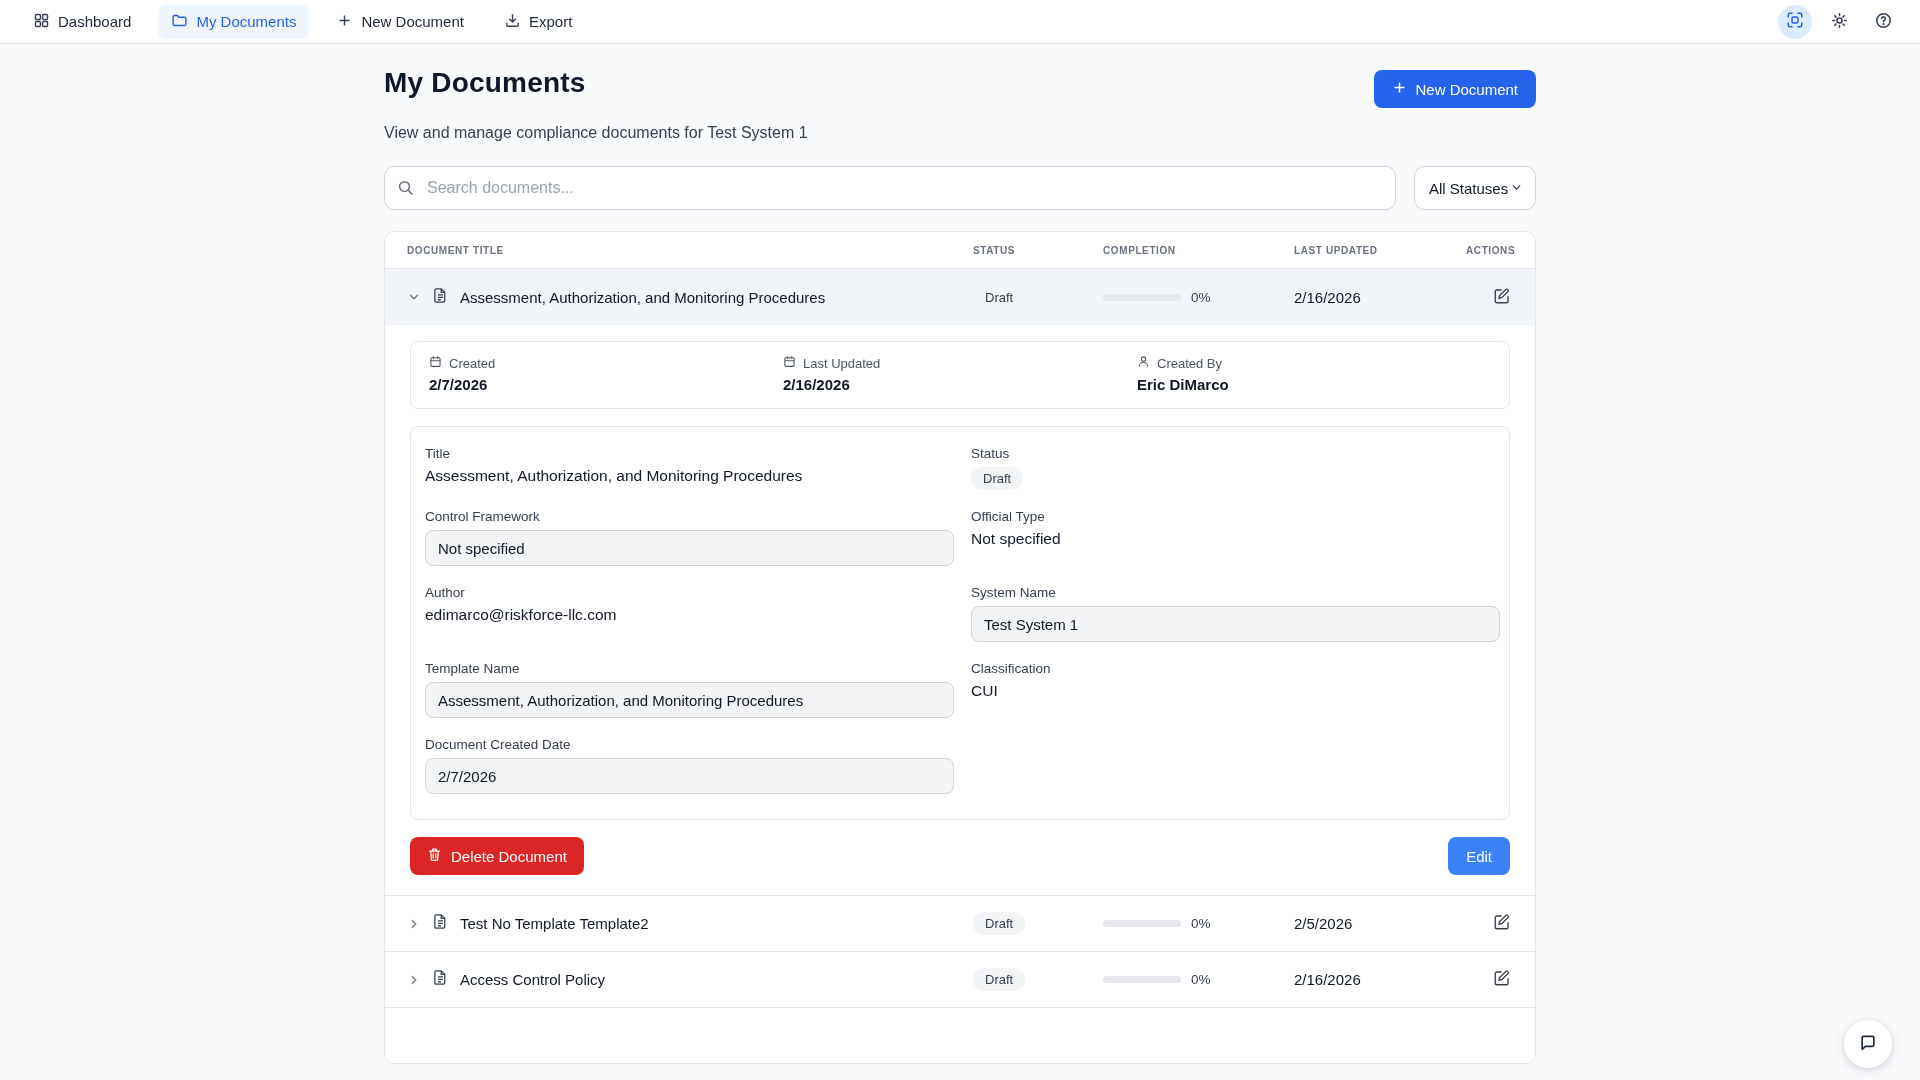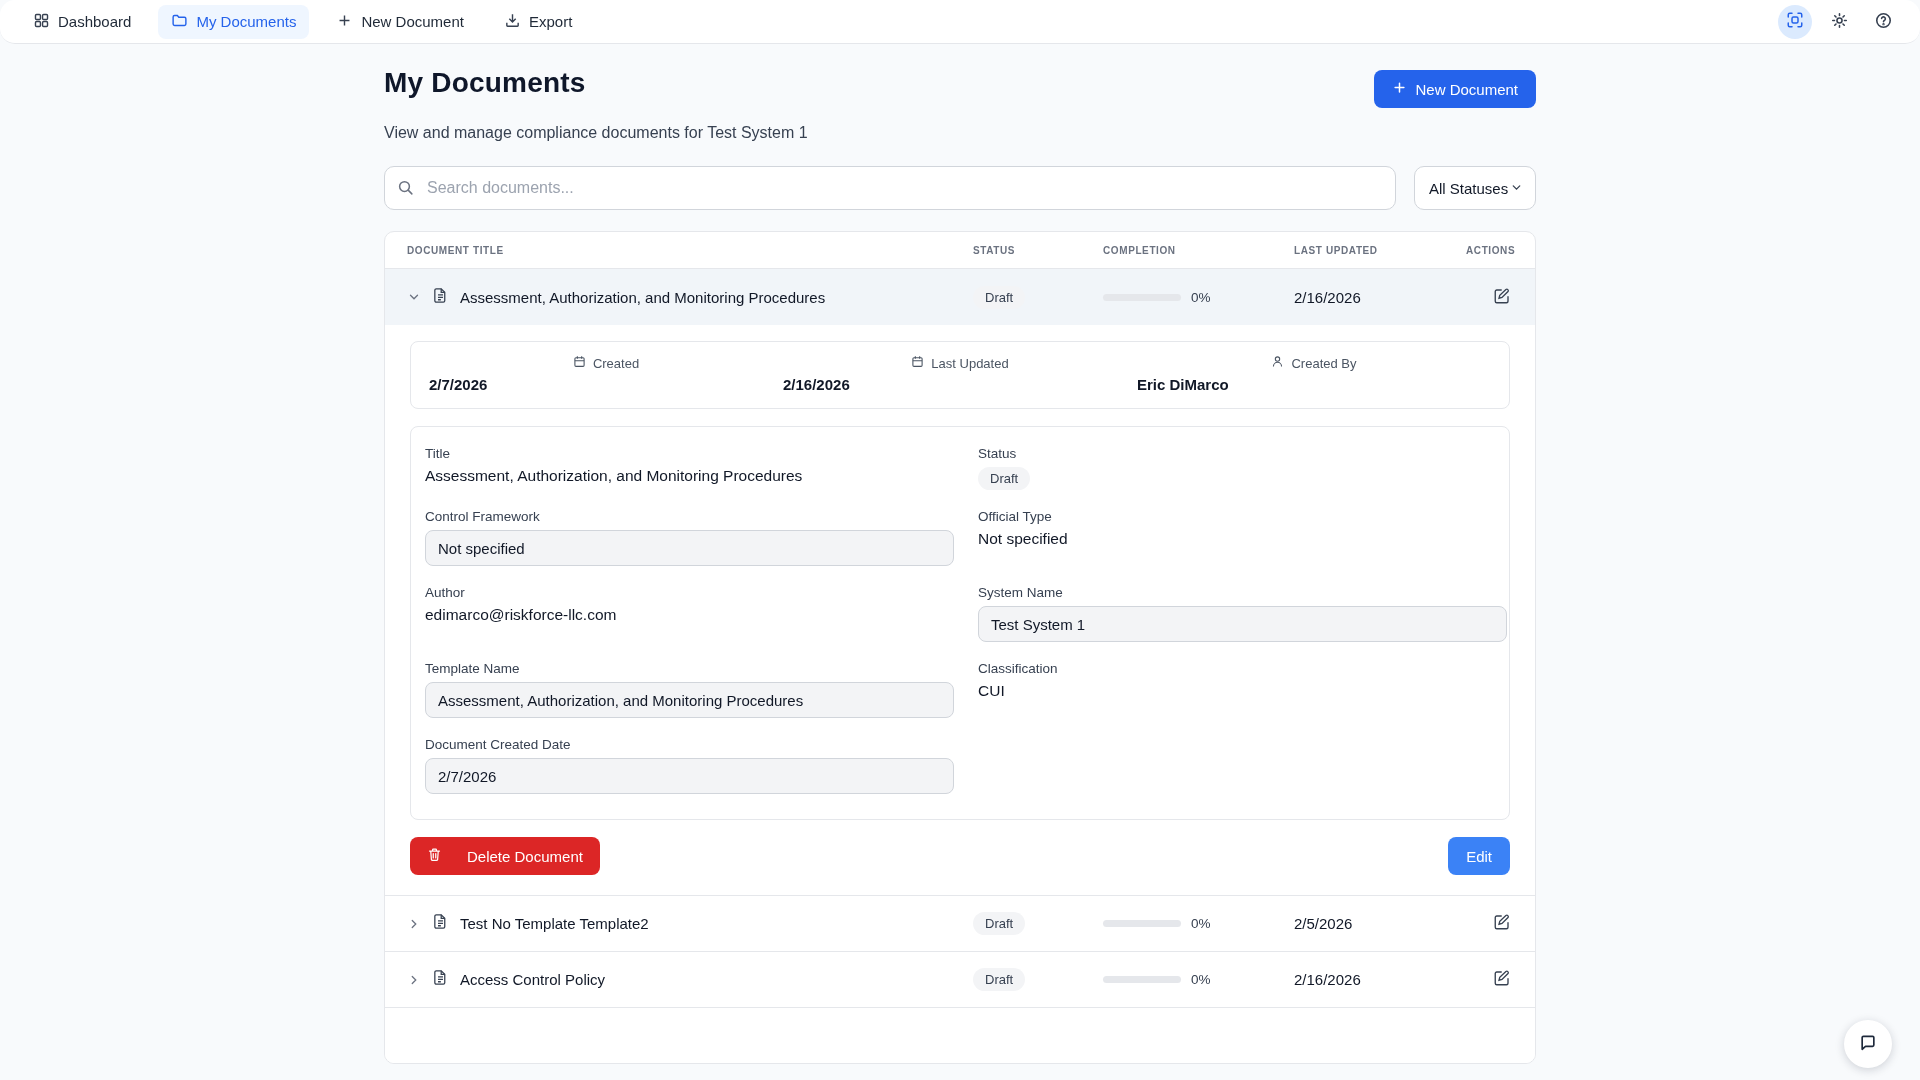--- a/index.html
+++ b/index.html
@@ -1,21 +1,21 @@
 <!DOCTYPE html>
 <html><head>
 <meta charset="utf-8">
 <style>
   * { margin:0; padding:0; box-sizing:border-box; }
   html,body { width:1920px; height:1080px; overflow:hidden; background:#f8fafc;
     font-family:"Liberation Sans", sans-serif; color:#111827; }
 
   
   .topnav { position:fixed; top:0; left:0; right:0; height:44px; background:#ffffff;
-    border-bottom:1px solid #e5e7eb; display:flex; align-items:center; padding:0 20px; z-index:10;border-radius:15px; }
+    border-bottom:1px solid #e5e7eb; display:flex; align-items:center; padding:0 20px; z-index:10; }
   .nav-left { display:flex; align-items:center; gap:14px; }
   .nav-item { display:flex; align-items:center; gap:8px; font-size:15px; color:#1f2937;
     padding:7px 13px; border-radius:8px; cursor:pointer; white-space:nowrap; }
   .nav-item svg { stroke:#374151; }
   .nav-item.active { background:#eff6ff; color:#2563eb; }
   .nav-item.active svg { stroke:#2563eb; }
   .nav-right { margin-left:auto; display:flex; align-items:center; gap:10px; }
   .icon-btn { width:34px; height:34px; border-radius:50%; display:flex; align-items:center;
     justify-content:center; cursor:pointer; background:transparent; border:none; }
   .icon-btn.highlight { background:#dbeafe; }
@@ -59,37 +59,37 @@
   .pfill { height:100%; background:#2563eb; }
   .pct { font-size:13.5px; color:#374151; }
   .date { font-size:15px; color:#111827; }
   .cell-actions { display:flex; justify-content:center; }
   .edit-icon { background:none; border:none; cursor:pointer; display:flex; padding:4px; }
 
   
   .detail { background:#fff; padding:16px 25px 10px 25px; }
   .meta-box { border:1px solid #e5e7eb; border-radius:8px; padding:13px 18px 15px 18px;
     display:grid; grid-template-columns:1fr 1fr 1fr; }
-  .meta-label { display:flex; align-items:center; gap:7px; font-size:13px; color:#4b5563;justify-content:center; }
+  .meta-label { display:flex; align-items:center; gap:7px; font-size:13px; color:#4b5563; }
   .meta-label svg { stroke:#4b5563; }
   .meta-value { font-size:15px; font-weight:bold; color:#111827; margin-top:5px; }
 
   .info-box { margin-top:17px; border:1px solid #e5e7eb; border-radius:8px; overflow:hidden; }
   .info-tab { background:#eff6ff; border-bottom:2px solid #2563eb; padding:15px 14px;
     font-size:15px; color:#2563eb; }
   .info-body { padding:19px 14px 6px 14px; display:grid; grid-template-columns:529px 529px;
-    column-gap:24px; }
+    column-gap:17px; }
   .field { margin-bottom:19px; }
   .f-label { font-size:13.5px; color:#374151; margin-bottom:6px; }
   .f-text { font-size:15.5px; color:#111827; }
   .f-input { width:100%; height:36px; background:#f3f4f6; border:1px solid #d1d5db;
     border-radius:8px; padding:0 12px; font-size:15px; font-family:inherit; color:#111827; }
 
   .detail-actions { display:flex; justify-content:space-between; margin-top:17px; padding-bottom:10px; }
-  .btn-danger { display:flex; align-items:center; gap:25px; background:#dc2626; color:#fff;
+  .btn-danger { display:flex; align-items:center; gap:9px; background:#dc2626; color:#fff;
     border:none; border-radius:8px; font-size:15px; padding:10px 17px; cursor:pointer; font-family:inherit; }
   .btn-edit { background:#3b82f6; color:#fff; border:none; border-radius:8px; font-size:15px;
     padding:10px 18px; cursor:pointer; font-family:inherit; }
 
   
   .chat-fab { position:fixed; right:28px; bottom:12px; width:48px; height:48px; border-radius:50%;
     background:#fff; box-shadow:0 2px 10px rgba(15,23,42,.18); border:none; display:flex;
     align-items:center; justify-content:center; cursor:pointer; z-index:20; }
 </style>
 </head>

